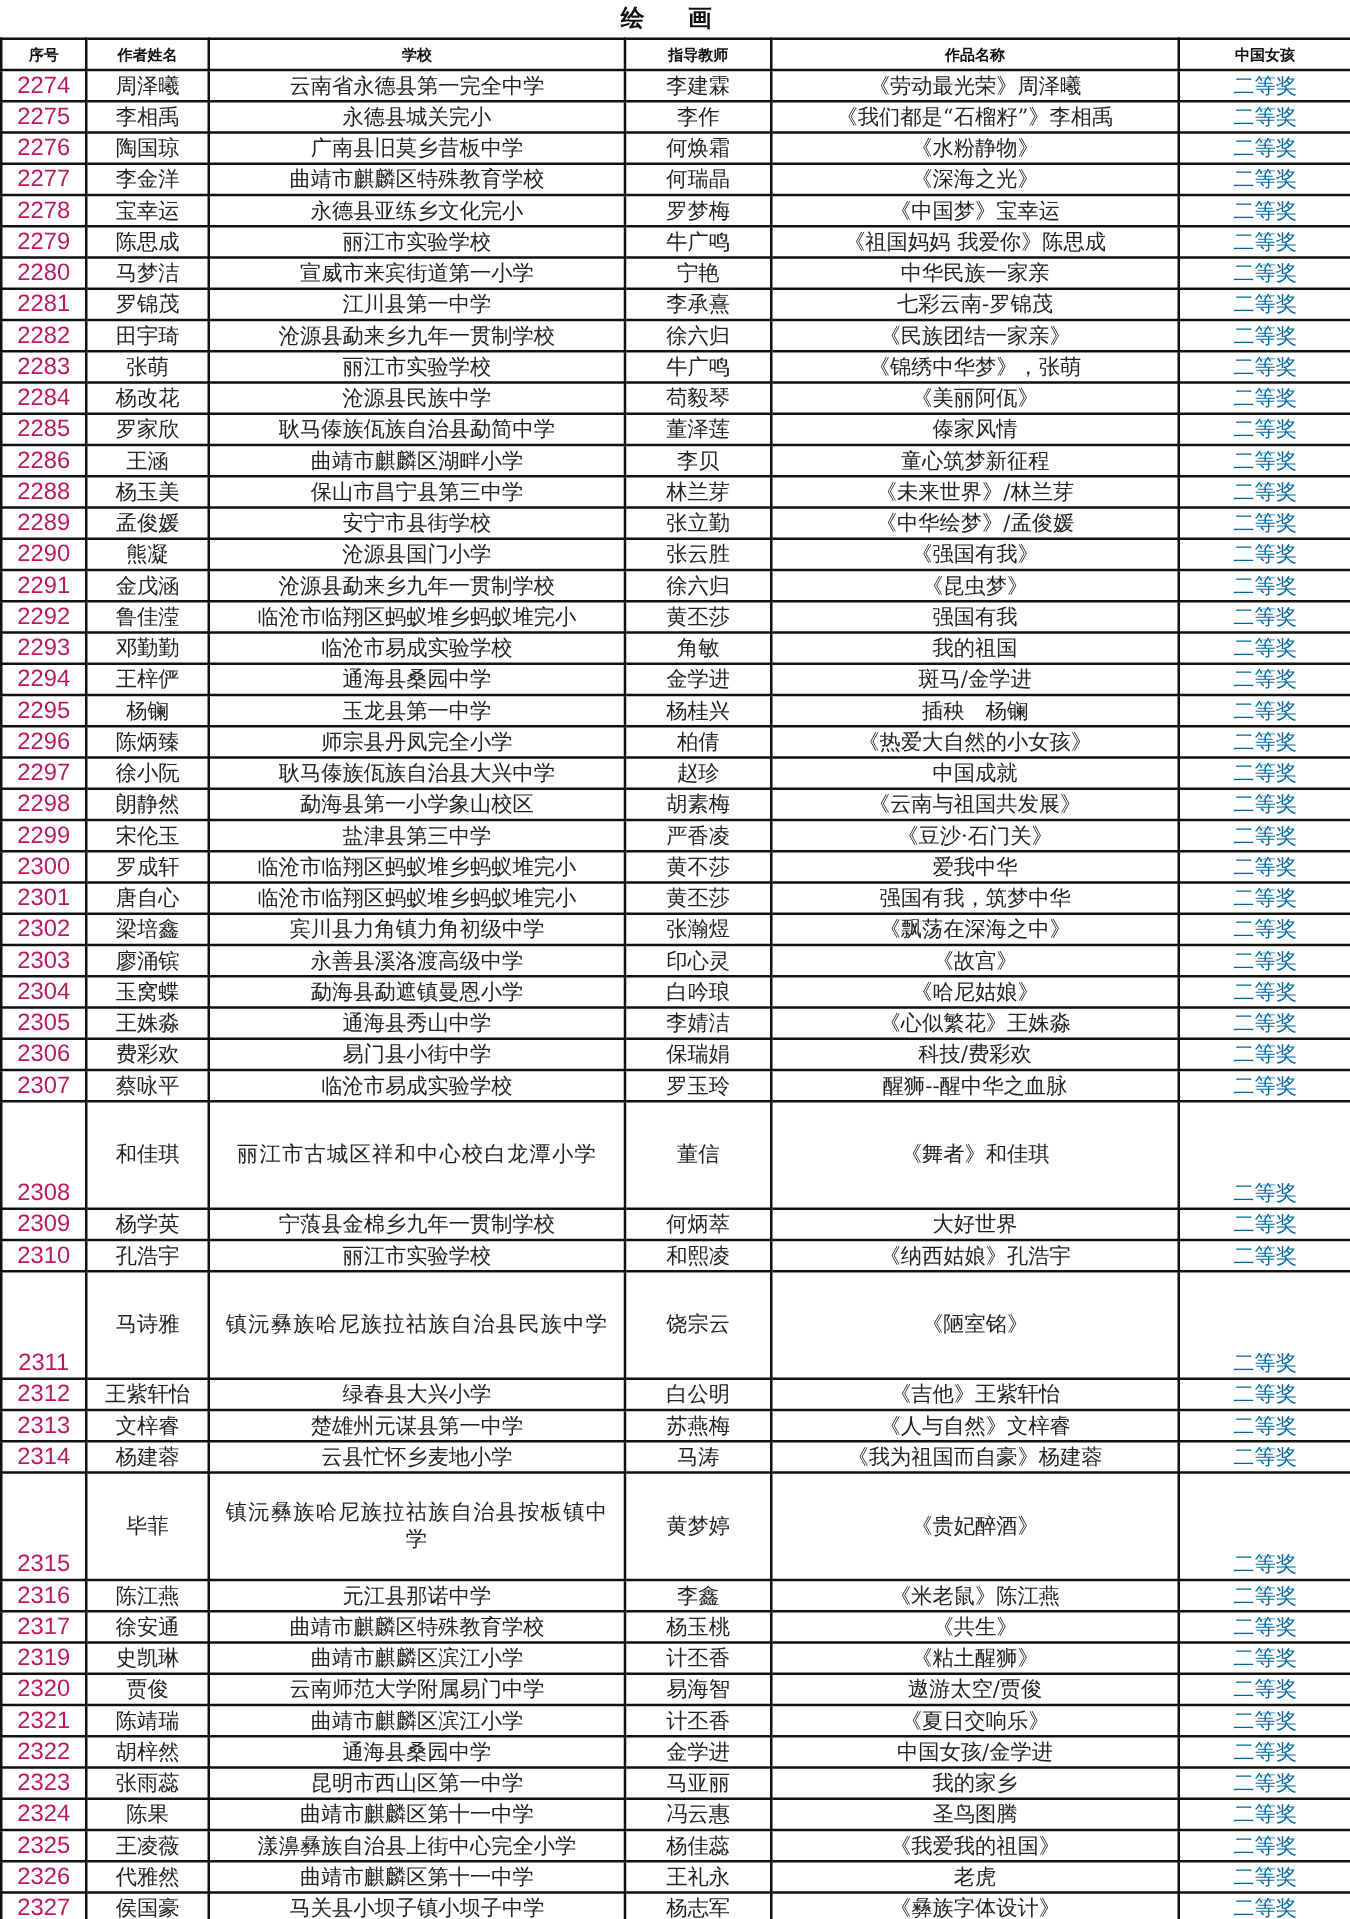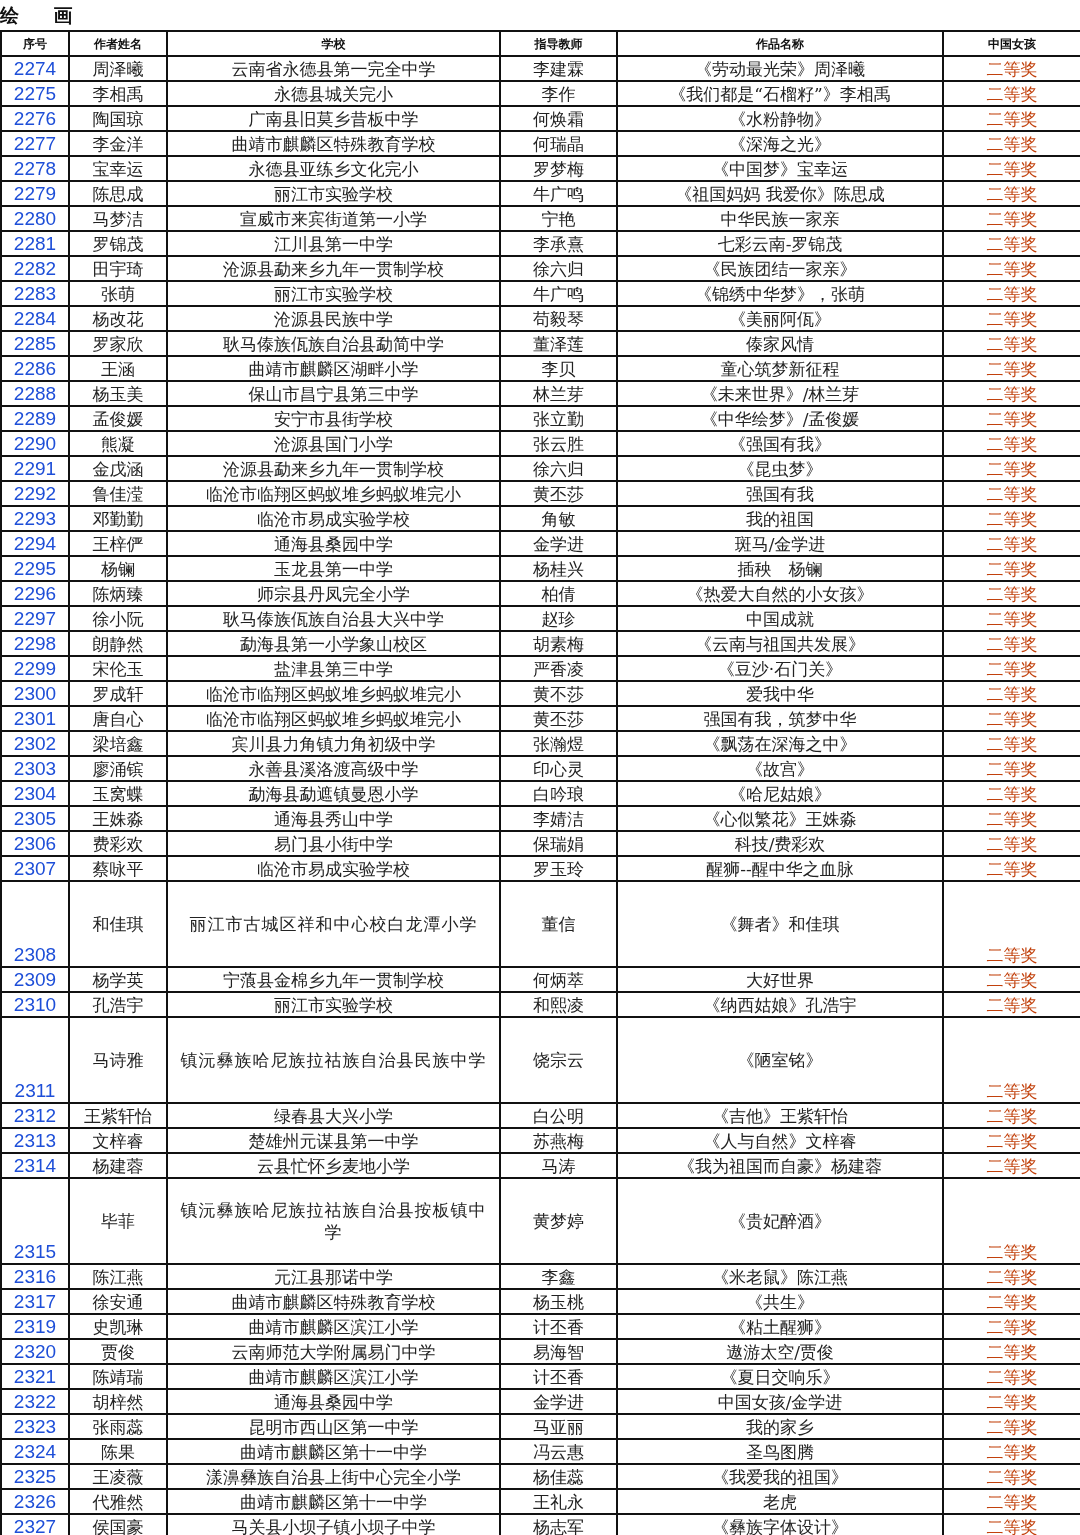--- a/index.html
+++ b/index.html
@@ -1,24 +1,24 @@
 <!DOCTYPE html>
 <html><head>
 <meta charset="utf-8">
 <style>
   html, body { margin: 0; padding: 0; background: #ffffff; }
   body { width: 1080px; height: 1535px; overflow: hidden; font-family: "DejaVu Serif", "Liberation Serif", serif; color: #111; }
-  .title { position: absolute; left: 0; top: 0; width: 1080px; height: 30px; text-align: left; font-family: "DejaVu Sans", sans-serif; font-weight: bold; font-size: 19px; line-height: 30px; letter-spacing: 14px; }
+  .title { position: absolute; left: 0; top: 0; width: 1080px; height: 30px; text-align: center; font-family: "DejaVu Sans", sans-serif; font-weight: bold; font-size: 19px; line-height: 30px; letter-spacing: 14px; }
   table { position: absolute; left: 0; top: 30px; border-collapse: collapse; table-layout: fixed; width: 1080px; }
   col.c0 { width: 68px; } col.c1 { width: 98px; } col.c2 { width: 333px; } col.c3 { width: 117px; } col.c4 { width: 326px; } col.c5 { width: 138px; }
   th, td { border: 2px solid #111; padding: 0; text-align: center; overflow: hidden; white-space: nowrap; }
   th { height: 23px; font-family: "DejaVu Sans", sans-serif; font-weight: bold; font-size: 12px; line-height: 22px; }
   td { height: 23px; font-size: 17px; line-height: 22px; color: #222; }
-  td.num { font-family: "Liberation Sans", sans-serif; font-size: 19px; color: #1d4ed8; }
-  td.award { color: #c2410c; }
+  td.num { font-family: "Liberation Sans", sans-serif; font-size: 19px; color: #be185d; }
+  td.award { color: #0369a1; }
   tr.tall td { height: 48px; vertical-align: middle; }
   tr.tall td.num, tr.tall td.award { vertical-align: bottom; }
   tr.tall td.school { white-space: normal; line-height: 22px; padding: 18px 6px; letter-spacing: 1px; }
 </style>
 </head>
 <body>
 
 <div class="title">绘 画</div>
 
 <table>

